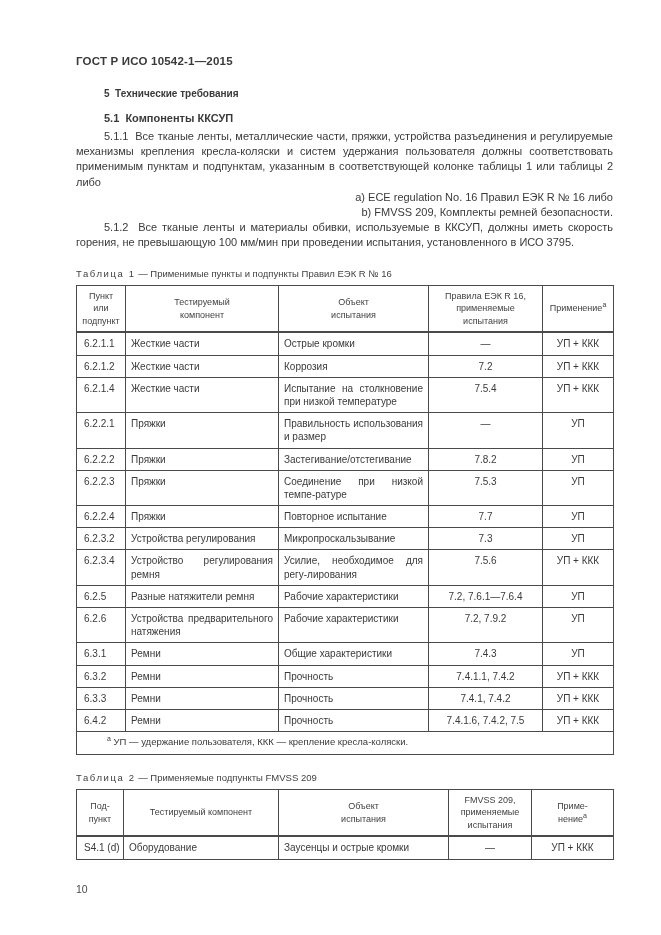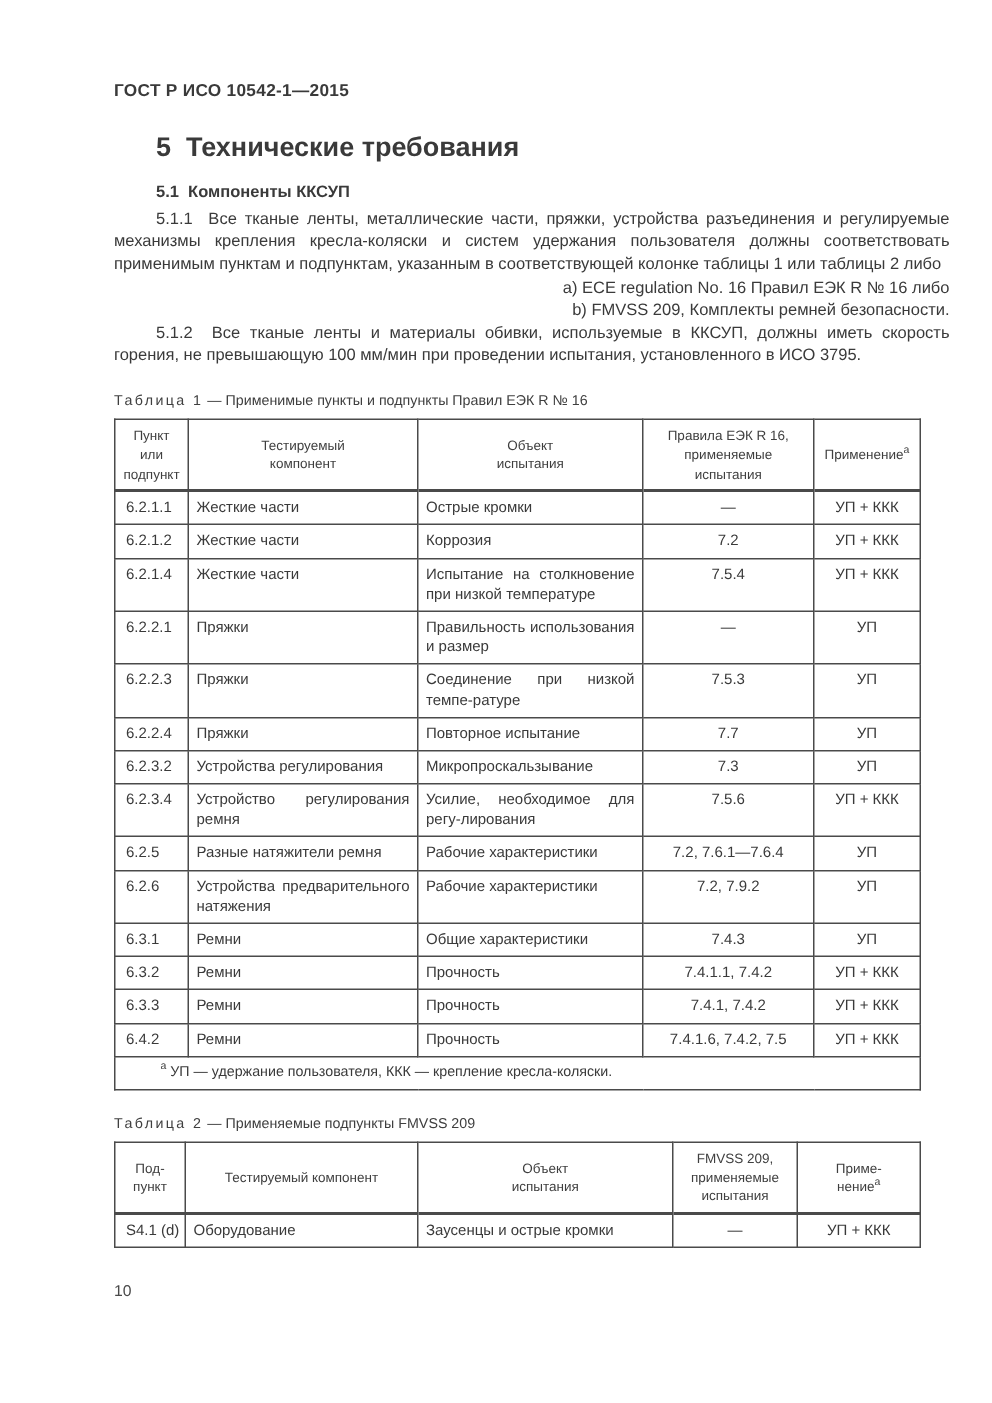--- a/index.html
+++ b/index.html
@@ -1,27 +1,27 @@
 <!DOCTYPE html>
 <html lang="ru"><head>
 <meta charset="utf-8">
 <style>
   html,body{margin:0;padding:0;background:#ffffff;}
   .page{
     position:relative;
     width:661px;height:935px;
     background:#ffffff;
     box-sizing:border-box;
-    padding:55px 28px 0 76px;
+    padding:55px 48px 0 76px;
     font-family:"Liberation Sans","DejaVu Sans",sans-serif;
     color:#3a3a3a;
     overflow:hidden;
   }
   .doc-code{font-weight:bold;font-size:11.5px;letter-spacing:.2px;}
-  .h1{font-size:18px;font-weight:bold;margin:21px 0 0 28px;white-space:pre-wrap;}
+  .h1{font-size:10px;font-weight:bold;margin:21px 0 0 28px;white-space:pre-wrap;}
   .h2{font-size:11px;font-weight:bold;margin:13px 0 0 28px;white-space:pre-wrap;}
   p.body{font-size:11px;line-height:15.2px;margin:0;text-align:justify;}
   p.pfirst{margin-top:5px;}
   .ind{text-indent:28px;}
   p.item{text-align:right;}
   .cap{font-size:9.5px;margin:17px 0 6px 0;color:#3f3f3f;}
   .cap .cap-label{letter-spacing:1.6px;}
   table.t{border-collapse:collapse;width:537px;table-layout:fixed;border:1.5px solid #4a4a4a;}
   .t th,.t td{border:1px solid #4a4a4a;}
   .t th{
@@ -106,20 +106,27 @@
         </tr>
 
         <tr>
           <td class="c1">6.2.2.1</td>
           <td class="c2">Пряжки</td>
           <td class="c3">Правильность использования и размер</td>
           <td class="c4">—</td>
           <td class="c5">УП</td>
         </tr>
 
+        <tr>
+          <td class="c1">6.2.2.2</td>
+          <td class="c2">Пряжки</td>
+          <td class="c3">Застегивание/отстегивание</td>
+          <td class="c4">7.8.2</td>
+          <td class="c5">УП</td>
+        </tr>
 
         <tr>
           <td class="c1">6.2.2.3</td>
           <td class="c2">Пряжки</td>
           <td class="c3">Соединение при низкой темпе-ратуре</td>
           <td class="c4">7.5.3</td>
           <td class="c5">УП</td>
         </tr>
 
         <tr>

